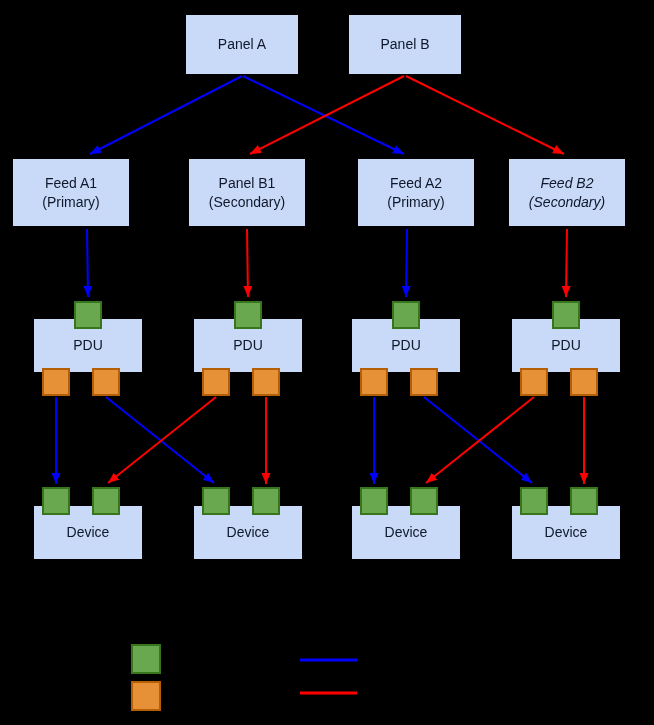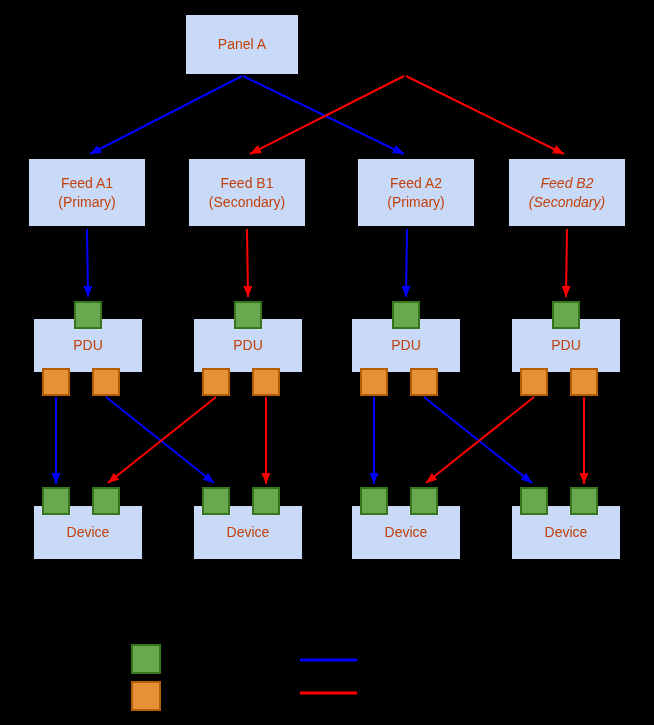--- a/index.html
+++ b/index.html
@@ -4,21 +4,21 @@
 <style>
   html,body { margin:0; padding:0; background:#000; }
   .stage {
     position:relative; width:654px; height:725px; background:#000000;
     font-family:"Liberation Sans", sans-serif; overflow:hidden;
   }
   .box {
     position:absolute; background:#c9daf8; border:1px solid #000;
     box-sizing:border-box; display:flex; flex-direction:column;
     align-items:center; justify-content:center;
-    color:#c2410c; font-size:14px; line-height:1.35; text-align:center; z-index:2;
+    color:#0f172a; font-size:14px; line-height:1.35; text-align:center; z-index:2;
   }
   .port {
     position:absolute; width:28px; height:28px; box-sizing:border-box; z-index:3;
   }
   .port.in  { background:#6aa84f; border:2px solid #38761d; }
   .port.out { background:#e69138; border:2px solid #b45f06; }
   .swatch {
     position:absolute; width:30px; height:30px; box-sizing:border-box; z-index:2;
   }
   .swatch.in  { background:#6aa84f; border:2px solid #38761d; }
@@ -63,27 +63,30 @@
     <line class="red" x1="534" y1="397" x2="426" y2="483" marker-end="url(#ah-red)"></line>
     <line class="red" x1="584" y1="397" x2="584" y2="484" marker-end="url(#ah-red)"></line>
 
     <line class="blue thick" x1="300" y1="660" x2="357" y2="660"></line>
     <line class="red thick" x1="300" y1="693" x2="357" y2="693"></line>
   </svg>
 
   <div class="box" style="left:185px; top:14px; width:114px; height:61px;">
     <span>Panel A</span>
   </div>
+  <div class="box" style="left:348px; top:14px; width:114px; height:61px;">
+    <span>Panel B</span>
+  </div>
 
-  <div class="box" style="left:28px; top:158px; width:118px; height:69px;">
+  <div class="box" style="left:12px; top:158px; width:118px; height:69px;">
     <span>Feed A1</span>
     <span>(Primary)</span>
   </div>
   <div class="box" style="left:188px; top:158px; width:118px; height:69px;">
-    <span>Feed B1</span>
+    <span>Panel B1</span>
     <span>(Secondary)</span>
   </div>
   <div class="box" style="left:357px; top:158px; width:118px; height:69px;">
     <span>Feed A2</span>
     <span>(Primary)</span>
   </div>
   <div class="box" style="left:508px; top:158px; width:118px; height:69px;font-style:italic;">
     <span>Feed B2</span>
     <span>(Secondary)</span>
   </div>

